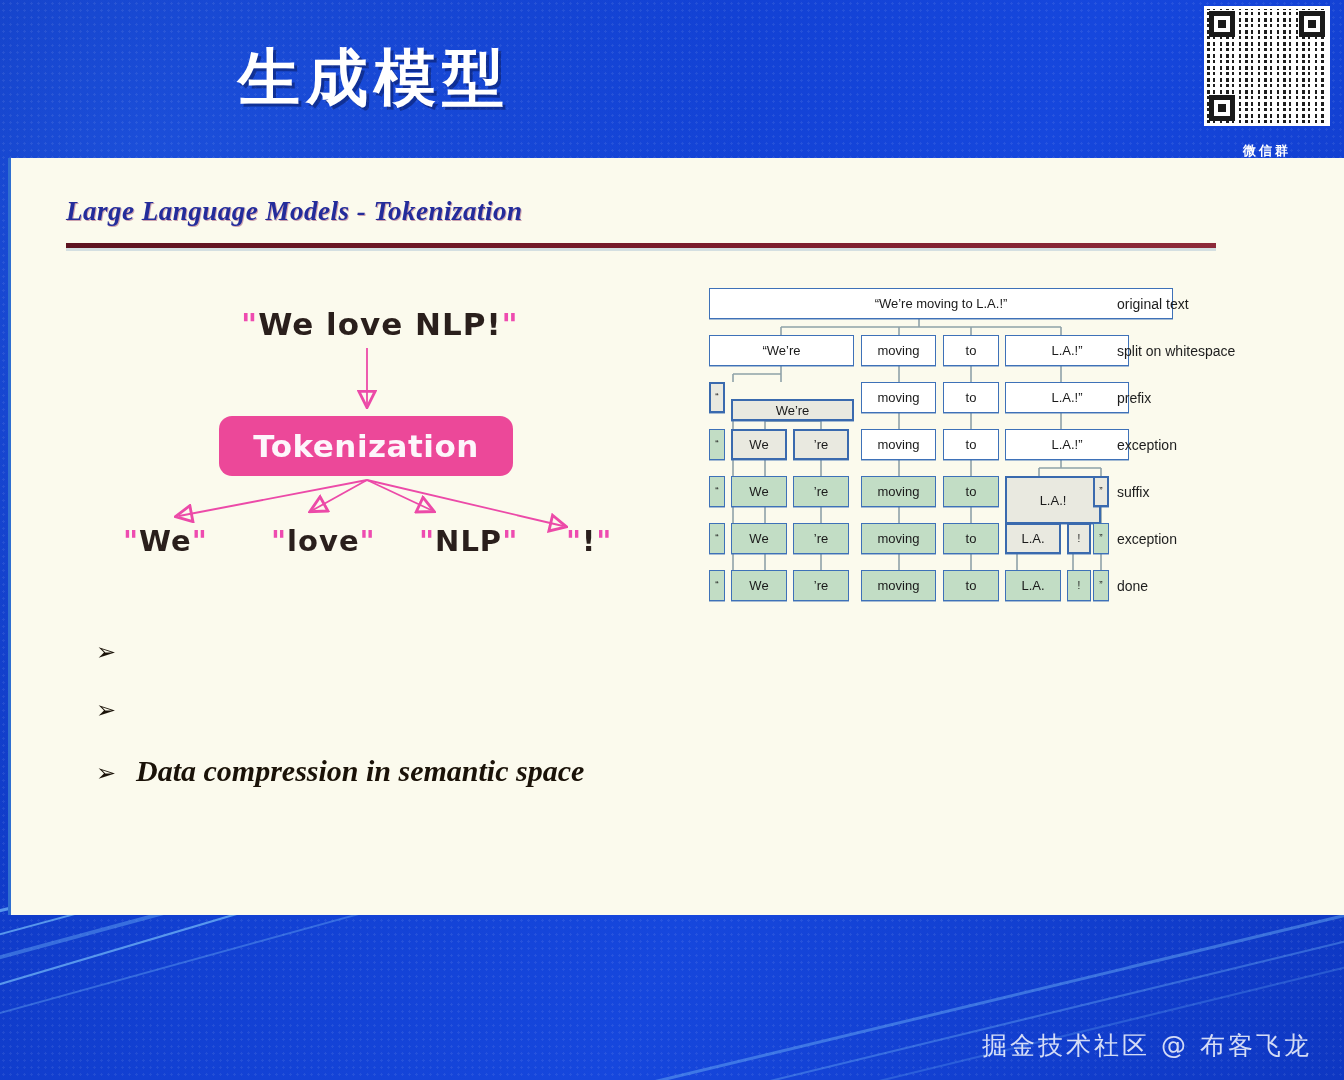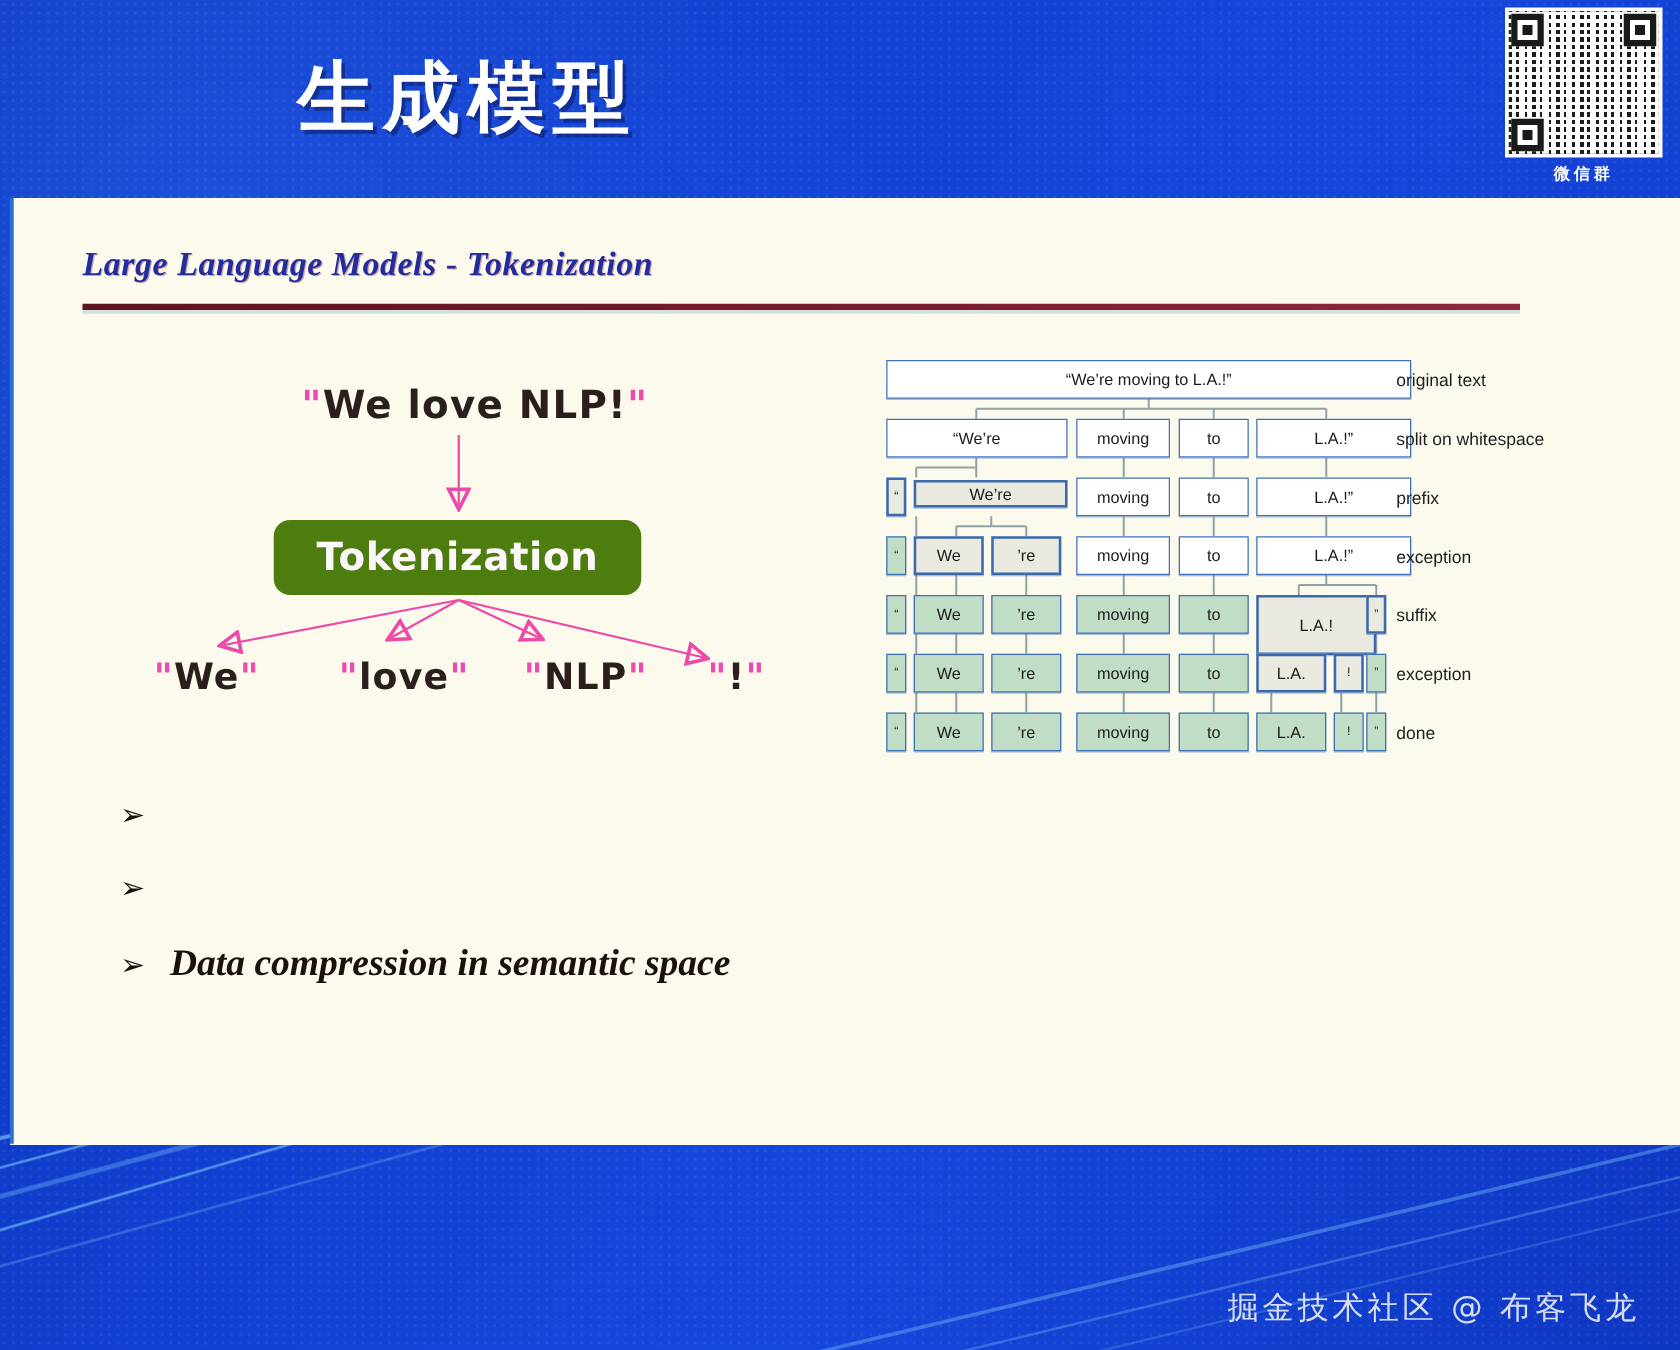--- a/index.html
+++ b/index.html
@@ -87,21 +87,21 @@
   }
   .qr-eye::after {
     content:"";
     position:absolute; inset:4px;
     background:#1a1a1a;
   }
   .qr-eye.tl { left: 5px; top: 5px; }
   .qr-eye.tr { right: 5px; top: 5px; }
   .qr-eye.bl { left: 5px; bottom: 5px; }
   #qr-label {
-    margin-top: 4px;
+    margin-top: 16px;
     color: #ffffff;
     font-family: "DejaVu Sans", sans-serif;
     font-size: 13px;
     font-weight: bold;
     letter-spacing: 3px;
   }
 
   
   #panel {
     position: absolute;
@@ -148,21 +148,21 @@
   .quote-mark { color: #ee4bb0; }
   #src-phrase {
     left: 140px; top: 8px;
     font-size: 31px;
     letter-spacing: 1px;
   }
   #token-box {
     position: absolute;
     left: 118px; top: 118px;
     width: 294px; height: 60px;
-    background: #4d7c0f;
+    background: #ec4899;
     border-radius: 13px;
     display: flex; align-items: center; justify-content: center;
   }
   #token-box-label {
     color: #fdf6fb;
     font-family: "DejaVu Sans", sans-serif;
     font-weight: bold;
     font-size: 31px;
     letter-spacing: .5px;
   }
@@ -333,29 +333,29 @@
           <path d="M24,176 L24,192 M56,176 L56,192 M112,176 L112,192 M190,176 L190,192 M262,176 L262,192"></path>
           <path d="M352,176 L352,184 M330,184 L392,184 M330,184 L330,192 M392,184 L392,192"></path>
 
           <path d="M24,223 L24,239 M56,223 L56,239 M112,223 L112,239 M190,223 L190,239 M262,223 L262,239 M392,223 L392,239"></path>
           <path d="M330,223 L330,231 M308,231 L364,231 M308,231 L308,239 M364,231 L364,239"></path>
 
           <path d="M24,270 L24,286 M56,270 L56,286 M112,270 L112,286 M190,270 L190,286 M262,270 L262,286 M308,270 L308,286 M364,270 L364,286 M392,270 L392,286"></path>
         </g>
       </svg>
 
-    <div class="node" style="left: 0px; top: 4px; width: 420px; height: 31px;">“We’re moving to L.A.!”</div>
+    <div class="node" style="left: 0px; top: 4px; width: 464px; height: 31px;">“We’re moving to L.A.!”</div>
         <div class="row-label" style="top: 12px;">original text</div>
         <div class="node" style="left: 0px; top: 51px; width: 145px; height: 31px;">“We’re</div>
         <div class="node" style="left: 152px; top: 51px; width: 75px; height: 31px;">moving</div>
         <div class="node" style="left: 234px; top: 51px; width: 56px; height: 31px;">to</div>
         <div class="node" style="left: 296px; top: 51px; width: 124px; height: 31px;">L.A.!”</div>
         <div class="row-label" style="top: 59px;">split on whitespace</div>
         <div class="node hl tiny" style="left: 0px; top: 98px; width: 16px; height: 31px;">“</div>
-        <div class="node hl" style="left: 22px; top: 100px; width: 123px; height: 22px;">We’re</div>
+        <div class="node hl" style="left: 22px; top: 115px; width: 123px; height: 22px;">We’re</div>
         <div class="node" style="left: 152px; top: 98px; width: 75px; height: 31px;">moving</div>
         <div class="node" style="left: 234px; top: 98px; width: 56px; height: 31px;">to</div>
         <div class="node" style="left: 296px; top: 98px; width: 124px; height: 31px;">L.A.!”</div>
         <div class="row-label" style="top: 106px;">prefix</div>
         <div class="node done tiny" style="left: 0px; top: 145px; width: 16px; height: 31px;">“</div>
         <div class="node hl" style="left: 22px; top: 145px; width: 56px; height: 31px;">We</div>
         <div class="node hl" style="left: 84px; top: 145px; width: 56px; height: 31px;">’re</div>
         <div class="node" style="left: 152px; top: 145px; width: 75px; height: 31px;">moving</div>
         <div class="node" style="left: 234px; top: 145px; width: 56px; height: 31px;">to</div>
         <div class="node" style="left: 296px; top: 145px; width: 124px; height: 31px;">L.A.!”</div>

